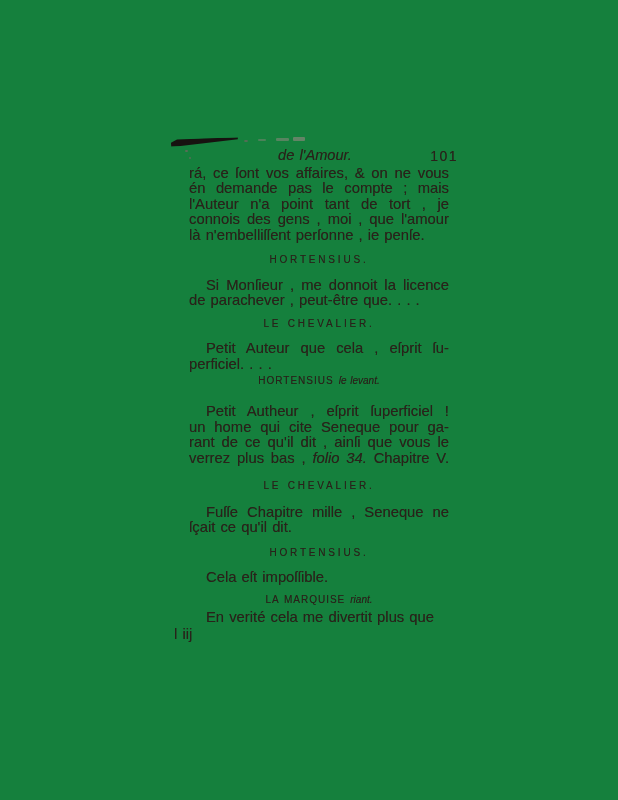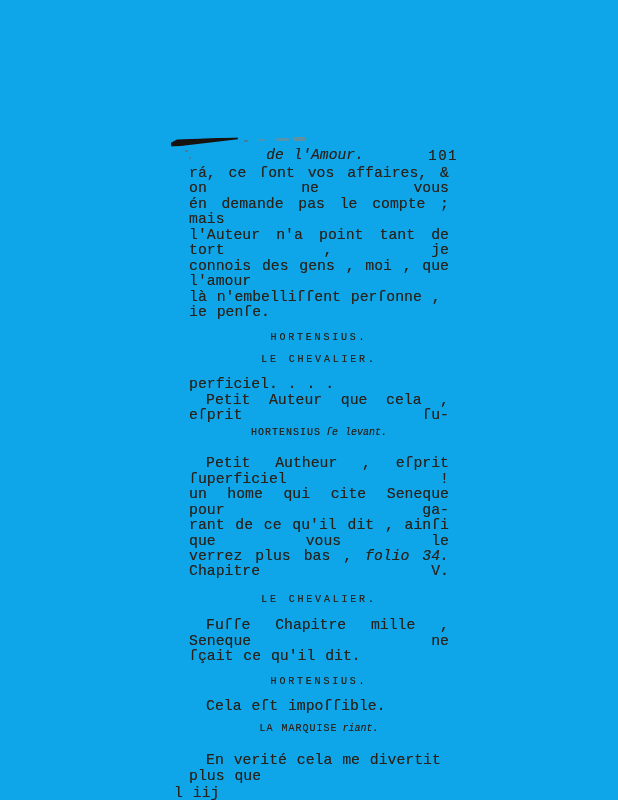--- a/index.html
+++ b/index.html
@@ -1,21 +1,21 @@
 <!DOCTYPE html>
 <html><head>
 <meta charset="utf-8">
 <style>
   html,body{margin:0;padding:0;background:#e9e9e9;}
   .page{
     position:relative;
     width:618px;height:800px;
-    background:#0ea5e9;
+    background:#15803d;
     overflow:hidden;
-    font-family:Liberation Mono, monospace;
+    font-family:Liberation Sans, sans-serif;
     color:#29221a;
   }
   
   .artifact{position:absolute;}
   .smudge{
     left:171px;top:138px;width:67px;height:8px;
     background:#171210;
     clip-path:polygon(0 50%,9% 10%,100% 0,100% 24%,11% 96%,0 100%);
     transform:rotate(-1.2deg);
   }
@@ -55,21 +55,21 @@
   .m-p2{margin-top:10px;}
   .m-h2{margin-top:7px;}
   .m-p3{margin-top:10px;}
   .m-h3{margin-top:1px;}
   .m-p4{margin-top:16px;}
   .m-h4{margin-top:12px;}
   .m-p5{margin-top:11px;}
   .m-h5{margin-top:9px;}
   .m-p6{margin-top:10px;}
   .m-h6{margin-top:6px;}
-  .m-p7{margin-top:17px;}
+  .m-p7{margin-top:3px;}
   .signature{margin-top:2px;text-align:left;transform:translateX(-15px);}
 </style>
 </head>
 <body>
 
 <div class="page">
 
   <div class="artifact smudge"></div>
   <div class="artifact dash c"></div>
   <div class="artifact dash a"></div>
@@ -90,28 +90,32 @@
       <span class="line j" style="display:block">én demande pas le compte ; mais</span>
       <span class="line j" style="display:block">l'Auteur n'a point tant de tort , je</span>
       <span class="line j" style="display:block">connois des gens , moi , que l'amour</span>
       <span class="line" style="display:block">là n'embelliſſent perſonne , ie penſe.</span>
     </p>
 
     <p class="speaker m-h1">
       <span class="caps">HORTENSIUS.</span>
     </p>
 
+    <p class="para m-p2">
+      <span class="line j ind" style="display:block">Si Monſieur , me donnoit la licence</span>
+      <span class="line" style="display:block">de parachever , peut-être que. . . .</span>
+    </p>
 
     <p class="speaker m-h2">
       <span class="caps">LE CHEVALIER.</span>
     </p>
 
     <p class="para m-p3">
+      <span class="line j ind" style="display:block">Petit Auteur que cela , eſprit ſu-</span>
       <span class="line" style="display:block">perficiel. . . .</span>
-      <span class="line j ind" style="display:block">Petit Auteur que cela , eſprit ſu-</span>
     </p>
 
     <p class="speaker m-h3">
       <span class="caps tight">HORTENSIUS</span><span class="sd">ſe levant.</span>
     </p>
 
     <p class="para m-p4">
       <span class="line j ind" style="display:block">Petit Autheur , eſprit ſuperficiel !</span>
       <span class="line j" style="display:block">un home qui cite Seneque pour ga-</span>
       <span class="line j" style="display:block">rant de ce qu'il dit , ainſi que vous le</span>

